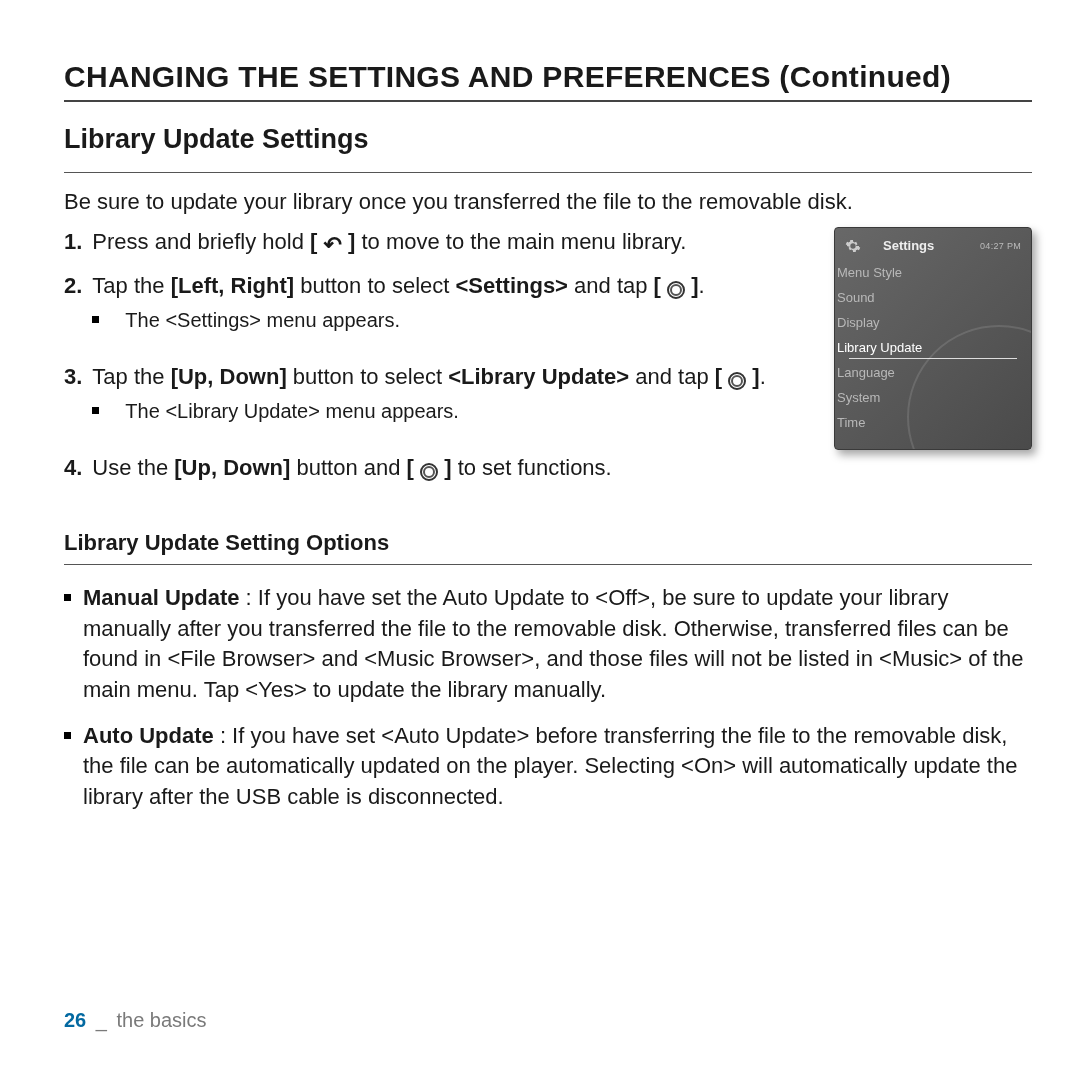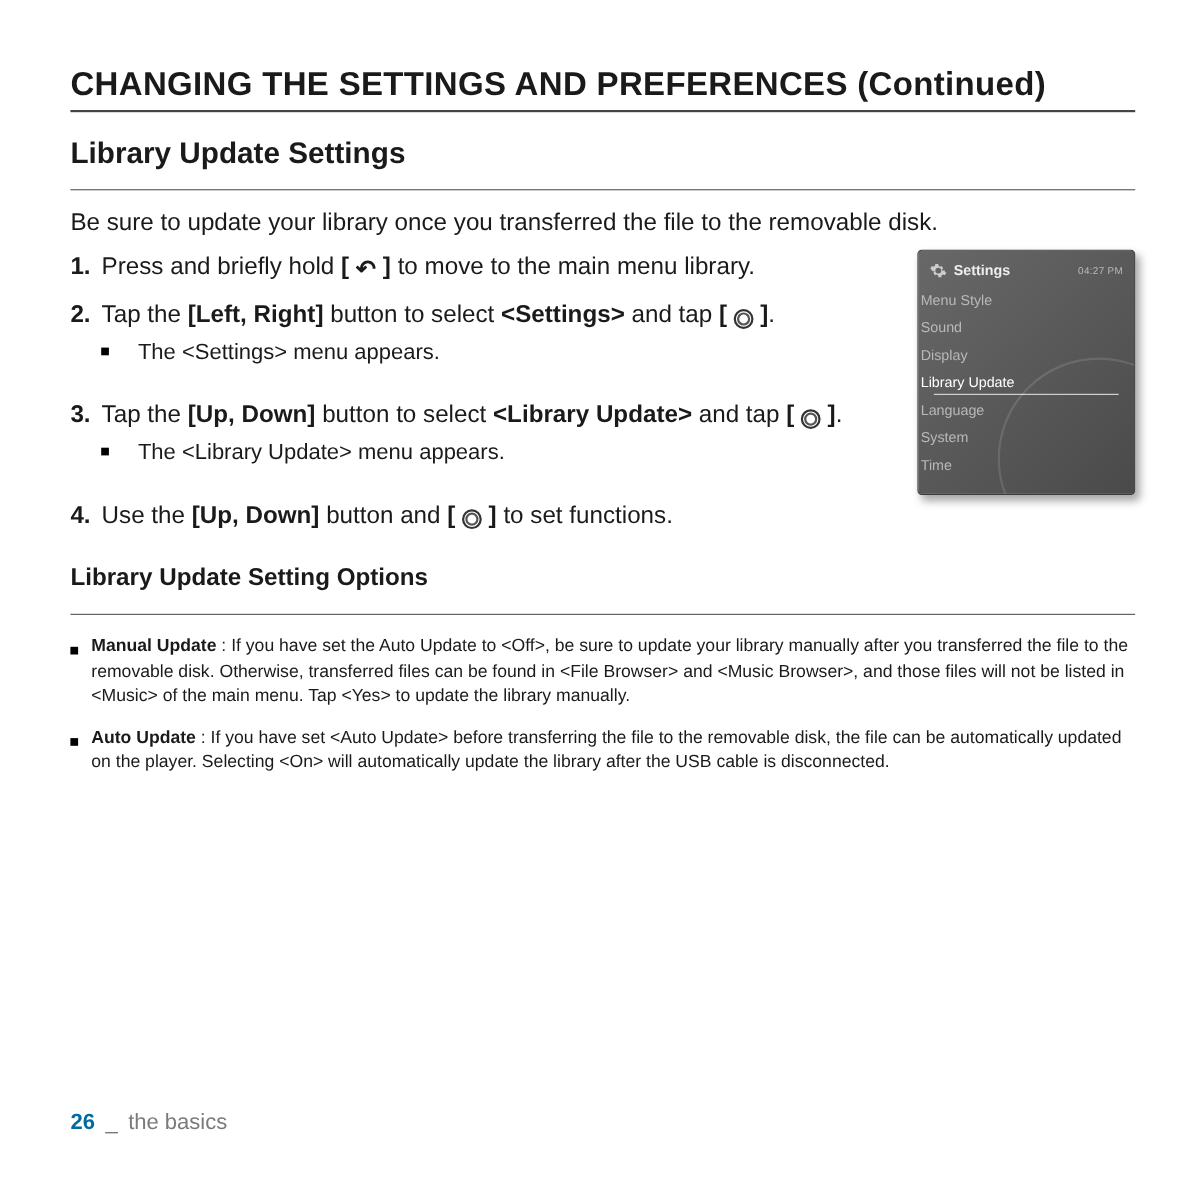--- a/index.html
+++ b/index.html
@@ -10,30 +10,30 @@
   .intro { font-size: 22px; line-height: 1.35; margin-bottom: 10px; max-width: 920px; }
   .steps-wrap { display: flex; gap: 28px; align-items: flex-start; }
   .steps { flex: 1; }
   .step { font-size: 22px; line-height: 1.35; margin-bottom: 12px; display: flex; gap: 10px; }
   .step-num { font-weight: bold; flex-shrink: 0; }
   .step-body { flex: 1; }
   .step-body .inline-icon { display:inline-flex; align-items:center; justify-content:center; vertical-align: -3px; }
   .sub-bullet { font-size: 20px; margin: 6px 0 16px 0; display:flex; gap:26px; }
   .sub-bullet .sq { width: 7px; height: 7px; background:#000; margin-top: 9px; flex-shrink:0; }
   .bold { font-weight: bold; }
-  .options-title { font-size: 22px; font-weight: bold; border-bottom: 1.5px solid #555; padding-bottom: 20px; margin: 18px 0 18px 0; }
-  .opt { font-size: 16px; line-height: 1.38; display:flex; gap:12px; margin-bottom: 16px; }
+  .options-title { font-size: 22px; font-weight: bold; border-bottom: 1.5px solid #555; padding-bottom: 8px; margin: 36px 0 18px 0; }
+  .opt { font-size: 22px; line-height: 1.38; display:flex; gap:12px; margin-bottom: 16px; }
   .opt .sq { width: 7px; height: 7px; background:#000; margin-top: 11px; flex-shrink:0; }
   .footer { position: absolute; left: 64px; bottom: 48px; font-size: 20px; color: #7a7a7a; }
   .footer .pg { font-weight: bold; color:#0369a1; }
   .footer .sep { margin: 0 4px; }
   
   .device { width: 198px; flex-shrink:0; background: linear-gradient(135deg,#686868,#4a4a4a); border:1px solid #3a3a3a; border-radius: 4px; box-shadow: 4px 5px 8px rgba(0,0,0,0.35); padding: 10px 0 14px 0; color:#cfcfcf; font-size: 15px; position: relative; overflow:hidden; }
   .device::after{ content:""; position:absolute; right:-60px; bottom:-60px; width:180px; height:180px; border:2px solid rgba(255,255,255,0.12); border-radius:50%; }
-  .dev-head { display:flex; align-items:center; gap:6px; padding: 0 10px 6px 10px; }
+  .dev-head { display:flex; align-items:center; gap:22px; padding: 0 10px 6px 10px; }
   .gear { width:16px; height:16px; }
   .dev-title { color:#eee; font-size:13px; font-weight:bold; }
   .dev-status { margin-left:auto; font-size:9px; color:#bbb; letter-spacing:0.3px; }
   .dev-item { padding: 5px 2px; color:#b8b8b8; font-size:13px; }
   .dev-item.sel { color:#fff; position:relative; }
   .dev-item.sel::after { content:""; position:absolute; left:14px; right:14px; bottom:1px; height:1px; background:#ddd; }
   
   .back-glyph { font-weight: bold; }
   .circ { width:18px; height:18px; border:2px solid #333; border-radius:50%; display:inline-flex; align-items:center; justify-content:center; }
   .circ::after{ content:""; width:8px; height:8px; border:2px solid #555; border-radius:50%; }

